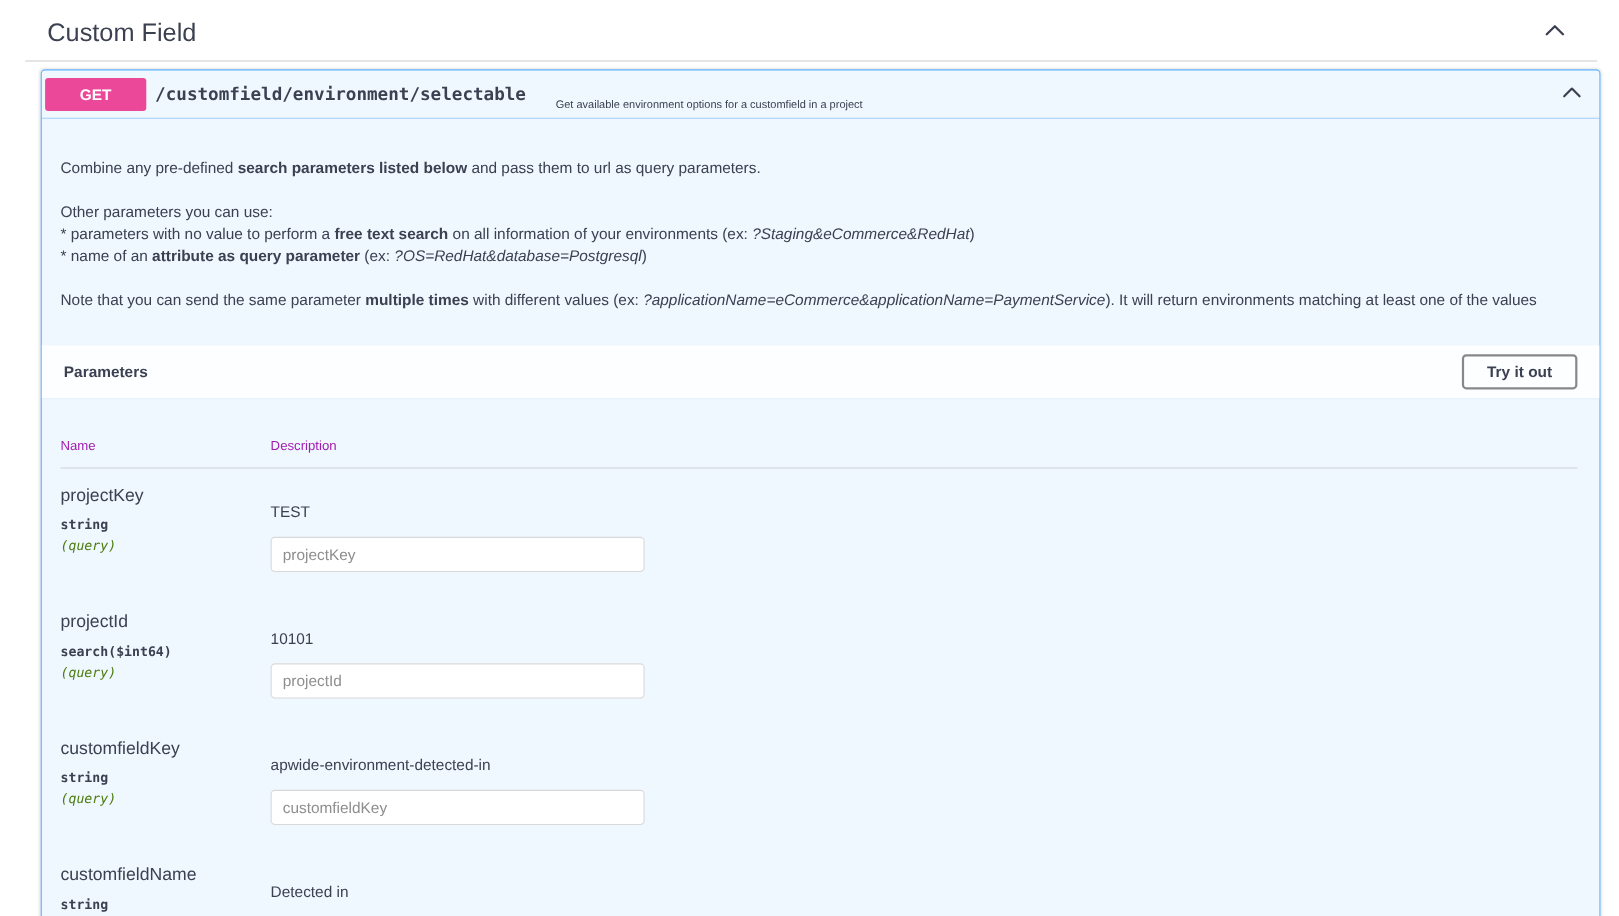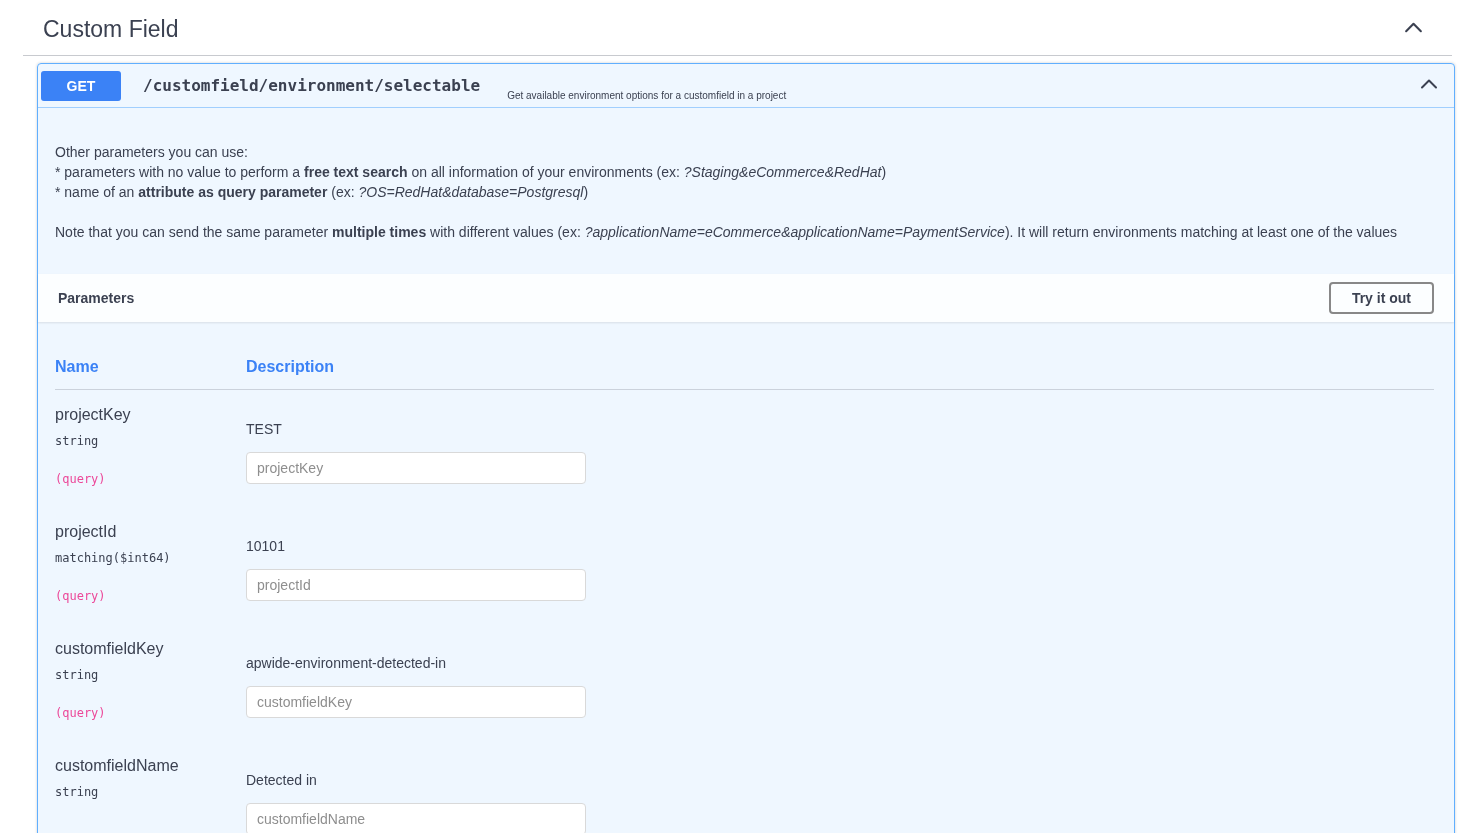--- a/index.html
+++ b/index.html
@@ -45,29 +45,29 @@
     box-shadow: 0 0 3px rgba(0,0,0,.19);
   }
   .opblock-summary {
     display: flex;
     align-items: center;
     padding: 6px 10px 6px 3px;
     border-bottom: 1px solid rgba(97,175,254,.55);
     cursor: pointer;
   }
   .method-badge {
-    width: 80px;
+    width: 92px;
     padding: 7px 0;
     text-align: center;
-    background: #3b82f6;
+    background: #ec4899;
     color: #ffffff;
     font-size: 14px;
     font-weight: 700;
     border-radius: 3px;
-    margin-right: 22px;
+    margin-right: 8px;
     flex: none;
   }
   .endpoint-path {
     font-size: 16px;
     font-weight: 700;
     color: #3b4151;
     margin-right: 27px;
   }
   .endpoint-summary {
     font-size: 10px;
@@ -115,38 +115,39 @@
     cursor: pointer;
   }
 
   
   .parameters-wrap { padding: 20px 20px 20px 17px; }
   .param-grid {
     display: grid;
     grid-template-columns: 191px 1fr;
   }
   .th {
-    font-size: 16px;
-    font-weight: 700;
-    color: #3b82f6;
+    font-size: 12px;
+    font-weight: 400;
+    color: #a21caf;
     padding: 16px 0 13px;
     border-bottom: 1px solid rgba(59,65,81,.2);
   }
   .cell { padding: 16px 0 21px; }
   .param-name { font-size: 16px; color: #3b4151; }
   .param-type {
     font-size: 12px;
-    font-weight: 400;
+    font-weight: 700;
     color: #3b4151;
     margin-top: 10px;
   }
   .param-in {
     font-size: 12px;
-    color: #ec4899;
-    margin-top: 24px;
+    font-style: italic;
+    color: #4d7c0f;
+    margin-top: 5px;
   }
   .param-example { font-size: 14px; margin-top: 15px; }
   .param-input {
     display: block;
     margin-top: 15px;
     width: 340px;
     height: 32px;
     padding: 0 10px;
     border: 1px solid #d9d9d9;
     border-radius: 4px;
@@ -182,20 +183,21 @@
         <svg width="20" height="20" viewBox="0 0 20 20">
           <path d="M 3 13.5 L 10 6.5 L 17 13.5" fill="none" stroke="#3b4151" stroke-width="2" stroke-linecap="round" stroke-linejoin="round"></path>
         </svg>
       </span>
     </button>
   </div>
 
   <div>
 
     <div class="op-description">
+      <p><span>Combine any pre-defined </span><span style="font-weight: 700;">search parameters listed below</span><span> and pass them to url as query parameters.</span></p>
       <p><span>Other parameters you can use:</span><br><span>* parameters with no value to perform a </span><span style="font-weight: 700;">free text search</span><span> on all information of your environments (ex: </span><span style="font-style: italic;">?Staging&amp;eCommerce&amp;RedHat</span><span>)</span><br><span>* name of an </span><span style="font-weight: 700;">attribute as query parameter</span><span> (ex: </span><span style="font-style: italic;">?OS=RedHat&amp;database=Postgresql</span><span>)</span></p>
       <p><span>Note that you can send the same parameter </span><span style="font-weight: 700;">multiple times</span><span> with different values (ex: </span><span style="font-style: italic;">?applicationName=eCommerce&amp;applicationName=PaymentService</span><span>). It will return environments matching at least one of the values</span></p>
     </div>
 
     <div class="opblock-section-header">
       <h4 class="parameters-title">Parameters</h4>
       <button class="try-btn">Try it out</button>
     </div>
 
     <div class="parameters-wrap">
@@ -209,21 +211,21 @@
           <div class="param-type mono">string</div>
           <div class="param-in mono">(query)</div>
         </div>
         <div class="cell">
           <div class="param-example">TEST</div>
           <input class="param-input" type="text" placeholder="projectKey" style="">
         </div>
 
         <div class="cell">
           <div class="param-name">projectId</div>
-          <div class="param-type mono">matching($int64)</div>
+          <div class="param-type mono">search($int64)</div>
           <div class="param-in mono">(query)</div>
         </div>
         <div class="cell">
           <div class="param-example">10101</div>
           <input class="param-input" type="text" placeholder="projectId" style="">
         </div>
 
         <div class="cell">
           <div class="param-name">customfieldKey</div>
           <div class="param-type mono">string</div>

